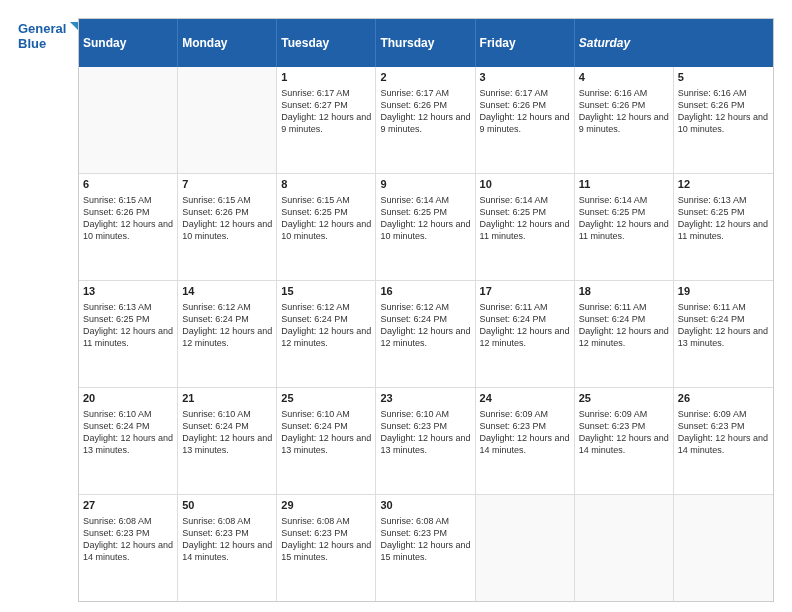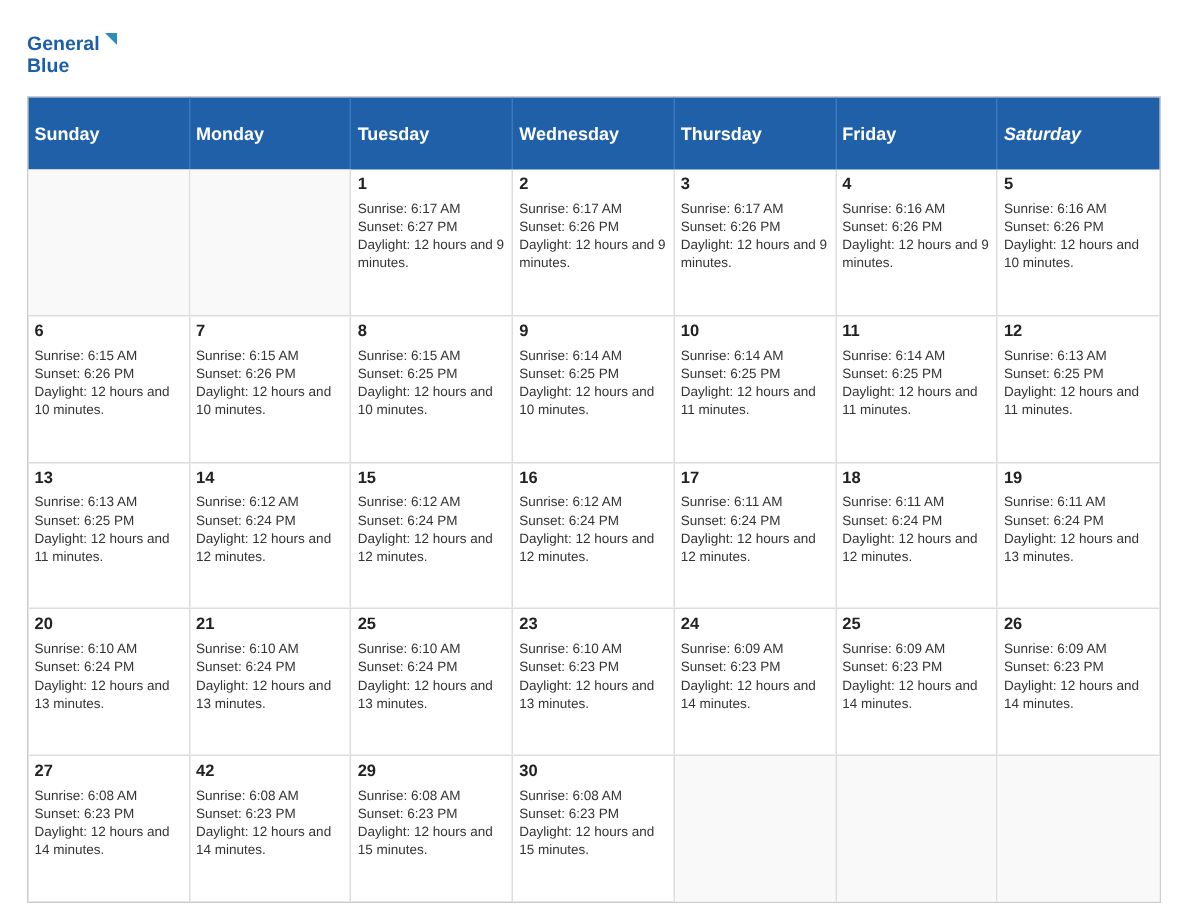--- a/index.html
+++ b/index.html
@@ -8,21 +8,21 @@
       background: #fff;
       width: 792px;
       height: 612px;
       overflow: hidden;
     }
     .page {
       width: 792px;
       height: 612px;
       padding: 18px 18px 10px 18px;
       display: flex;
-      flex-direction: column;
+      flex-direction: row;
     }
     .header {
       display: flex;
       justify-content: space-between;
       align-items: flex-start;
       margin-bottom: 10px;
     }
     .logo {
       display: flex;
       align-items: center;
@@ -113,21 +113,20 @@
       <div class="calendar-title"></div>
       <div class="calendar-subtitle"></div>
     </div>
   </div>
 
   <div class="calendar">
     <div class="cal-header-row">
     <div class="cal-header-cell">Sunday</div>
         <div class="cal-header-cell">Monday</div>
         <div class="cal-header-cell">Tuesday</div>
-        <div class="cal-header-cell">Wednesday</div>
         <div class="cal-header-cell">Thursday</div>
         <div class="cal-header-cell">Friday</div>
         <div class="cal-header-cell">Saturday</div>
       </div>
     <div class="cal-body">
     <div class="cal-week">
           <div class="cal-cell empty"></div>
           <div class="cal-cell empty"></div>
           <div class="cal-cell">
             <span class="day-num">1</span>
@@ -293,21 +292,21 @@
           </div>
         </div>
         <div class="cal-week">
           <div class="cal-cell">
             <span class="day-num">27</span>
             <div class="cell-info" style="white-space: pre-line;">Sunrise: 6:08 AM
 Sunset: 6:23 PM
 Daylight: 12 hours and 14 minutes.</div>
           </div>
           <div class="cal-cell">
-            <span class="day-num">42</span>
+            <span class="day-num">50</span>
             <div class="cell-info" style="white-space: pre-line;">Sunrise: 6:08 AM
 Sunset: 6:23 PM
 Daylight: 12 hours and 14 minutes.</div>
           </div>
           <div class="cal-cell">
             <span class="day-num">29</span>
             <div class="cell-info" style="white-space: pre-line;">Sunrise: 6:08 AM
 Sunset: 6:23 PM
 Daylight: 12 hours and 15 minutes.</div>
           </div>

